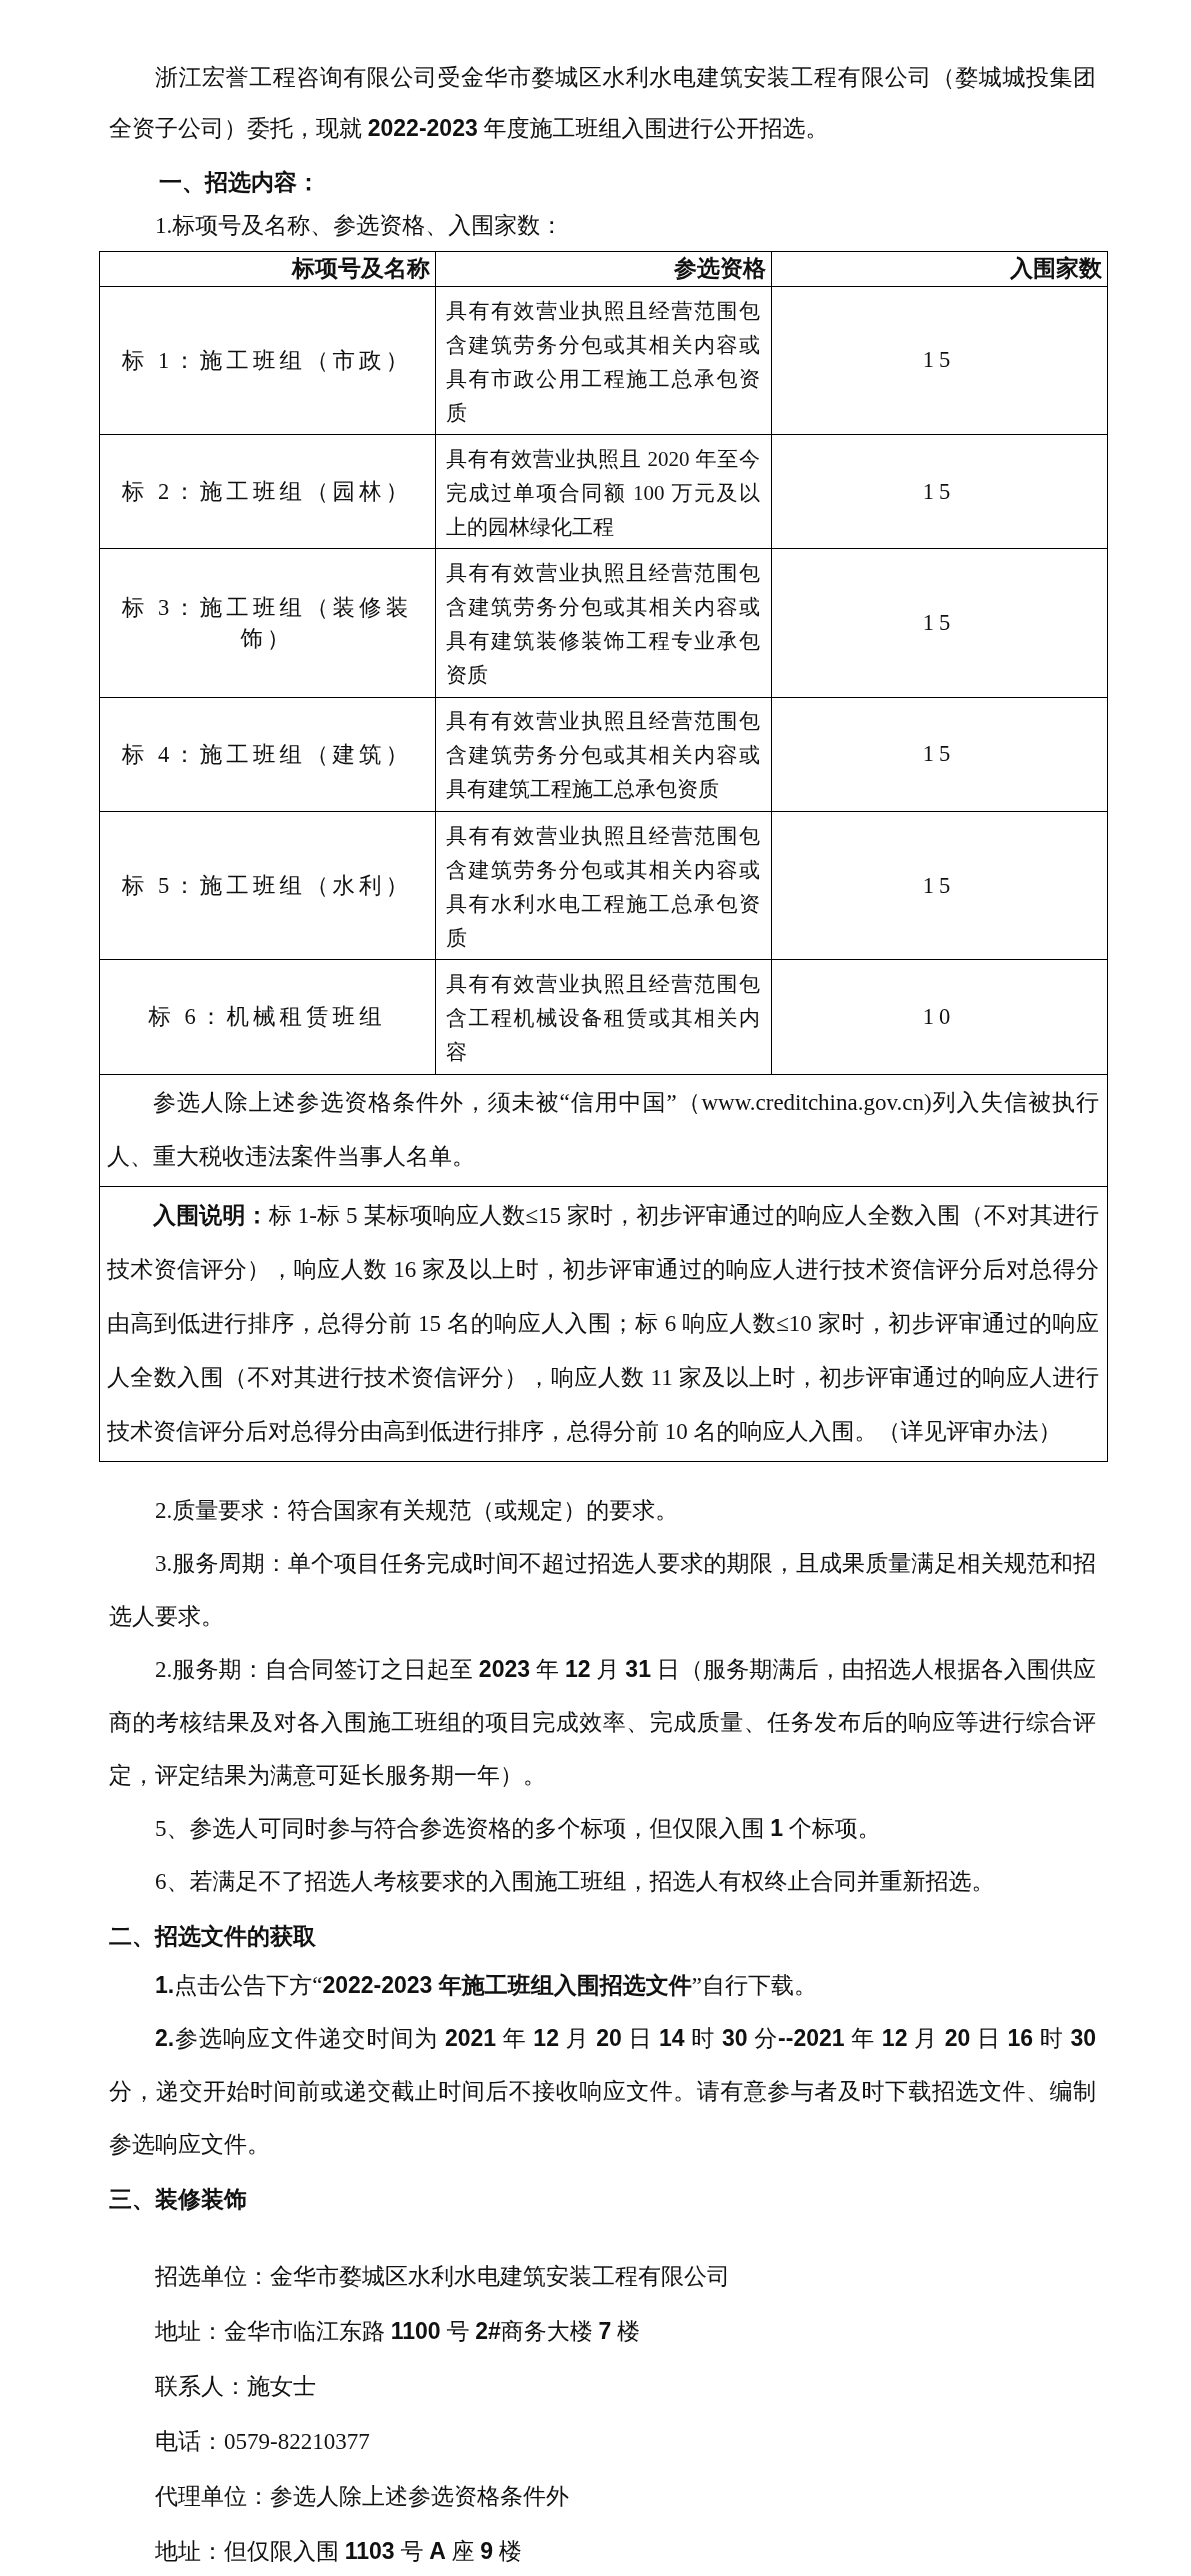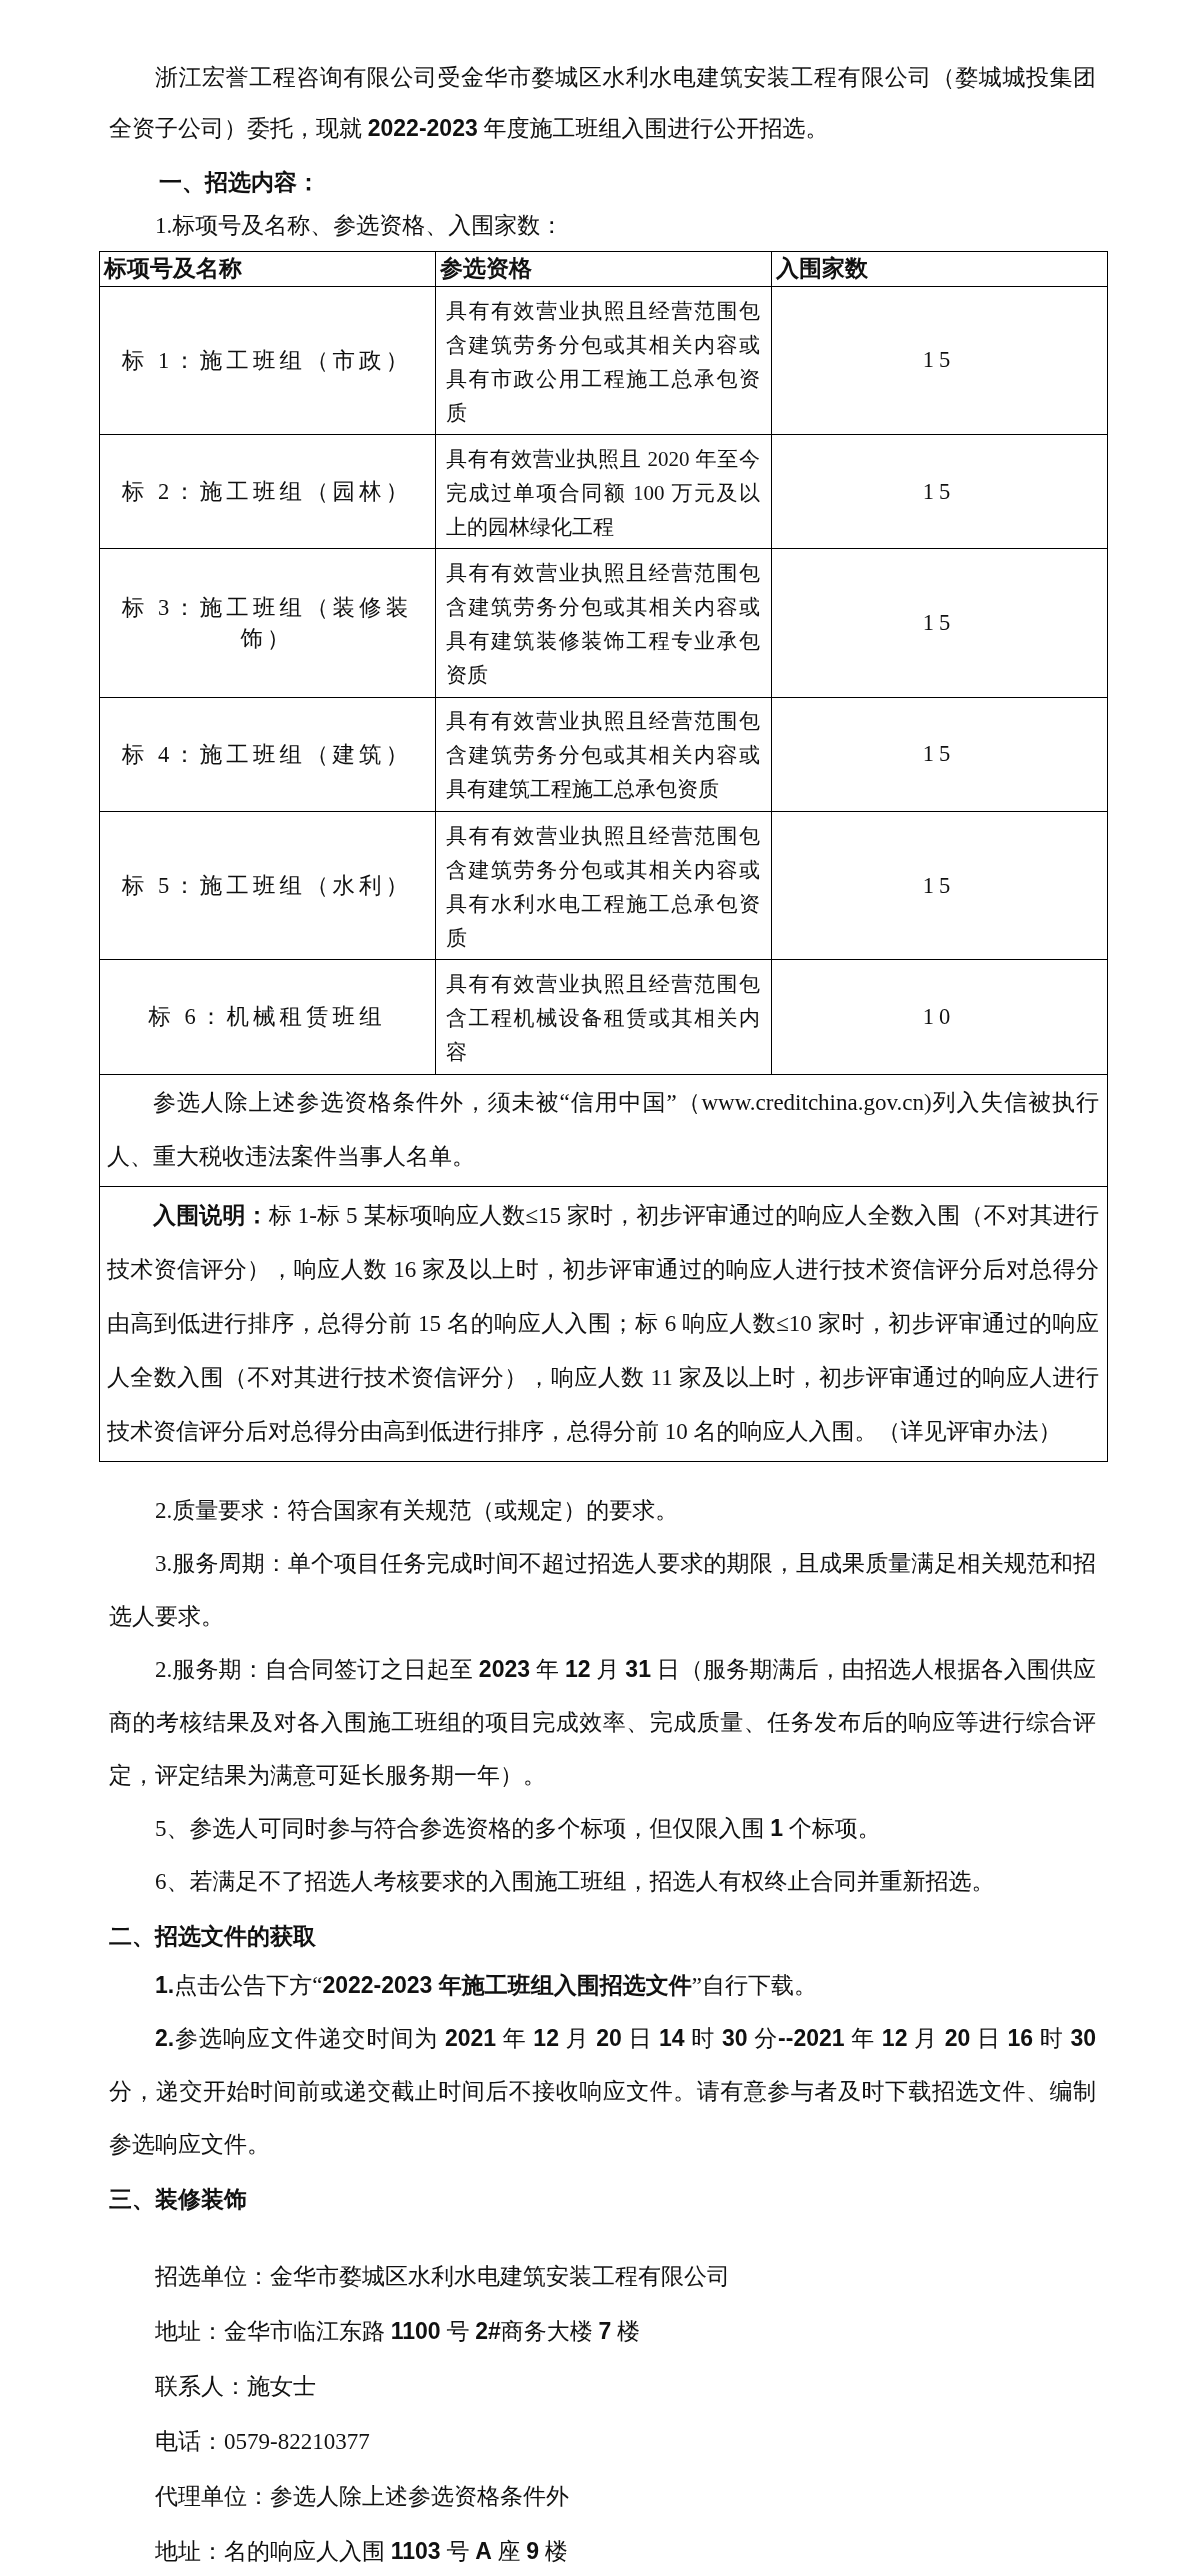--- a/index.html
+++ b/index.html
@@ -43,21 +43,21 @@
   }
   table.lots th, table.lots td{
     border:1.5px solid #000;
     box-sizing:border-box;
   }
   table.lots th{
     font-family:"Liberation Sans","DejaVu Sans",sans-serif;
     font-weight:bold;
     font-size:23px;
     height:33px;
-    text-align:left;
+    text-align:right;
     vertical-align:middle;
     padding:1.5px 4.5px;
   }
   td.c1{
     width:351px;
     text-align:center;
     vertical-align:middle;
     font-size:22.5px;
     letter-spacing:0.18em;
     padding:3px 6px;
@@ -185,19 +185,19 @@
   </div>
 
   <h2 class="sec-heading">三、装修装饰</h2>
 
   <div class="contact">
     <p class="cline"><span>招选单位：金华市婺城区水利水电建筑安装工程有限公司</span></p>
     <p class="cline"><span>地址：金华市临江东路 </span><span class="seg-bold">1100</span><span> 号 </span><span class="seg-bold">2#</span><span>商务大楼 </span><span class="seg-bold">7</span><span> 楼</span></p>
     <p class="cline"><span>联系人：施女士</span></p>
     <p class="cline"><span>电话：0579-82210377</span></p>
     <p class="cline"><span>代理单位：参选人除上述参选资格条件外</span></p>
-    <p class="cline"><span>地址：名的响应人入围 </span><span class="seg-bold">1103</span><span> 号 </span><span class="seg-bold">A</span><span> 座 </span><span class="seg-bold">9</span><span> 楼</span></p>
+    <p class="cline"><span>地址：但仅限入围 </span><span class="seg-bold">1103</span><span> 号 </span><span class="seg-bold">A</span><span> 座 </span><span class="seg-bold">9</span><span> 楼</span></p>
     <p class="cline"></p>
 
   </div>
 
 </div>
 
 
 </body></html>

